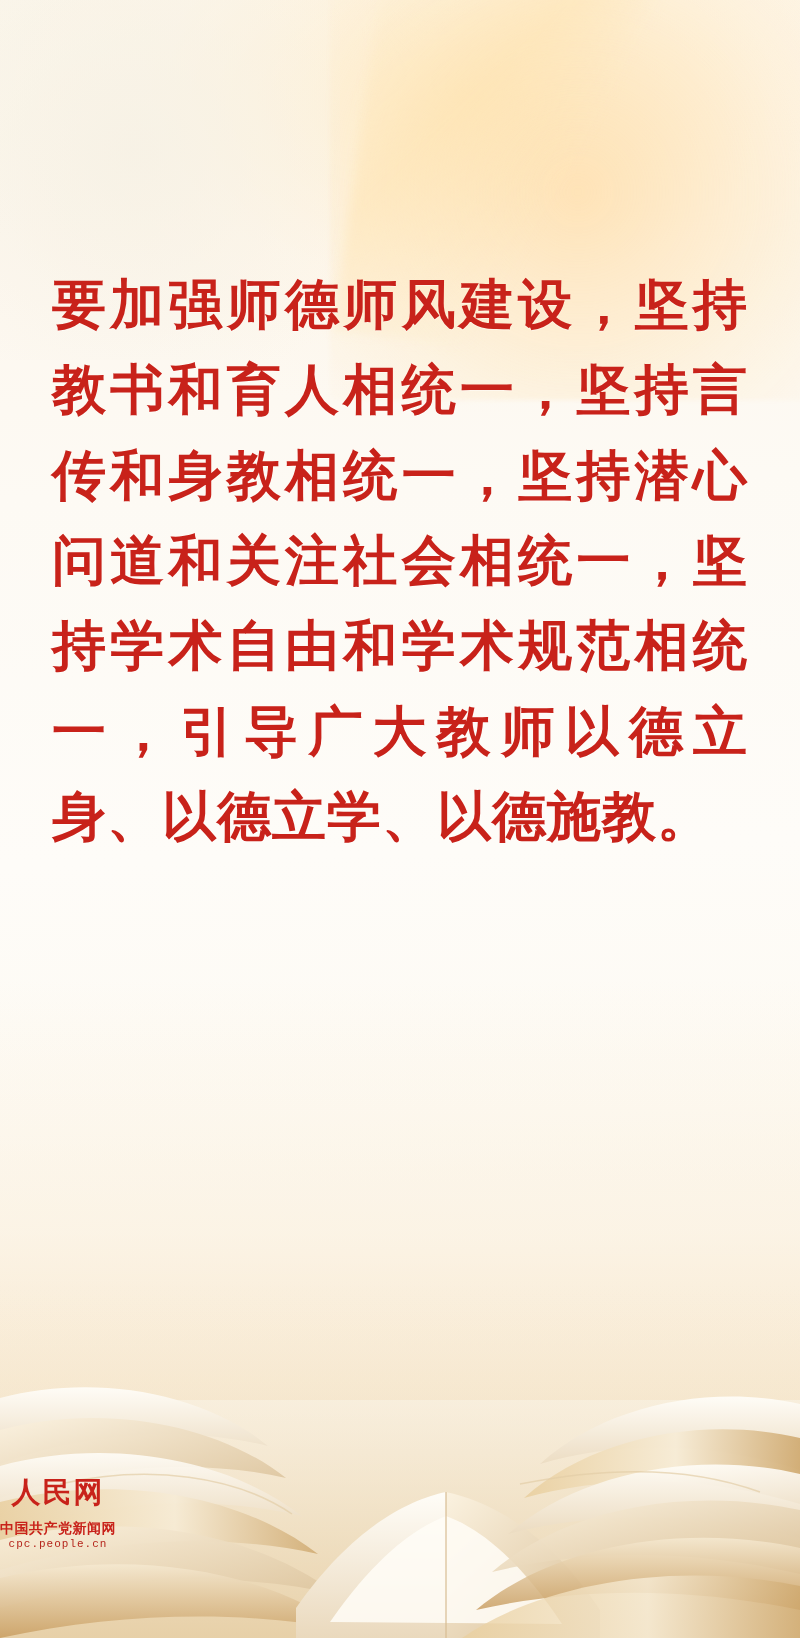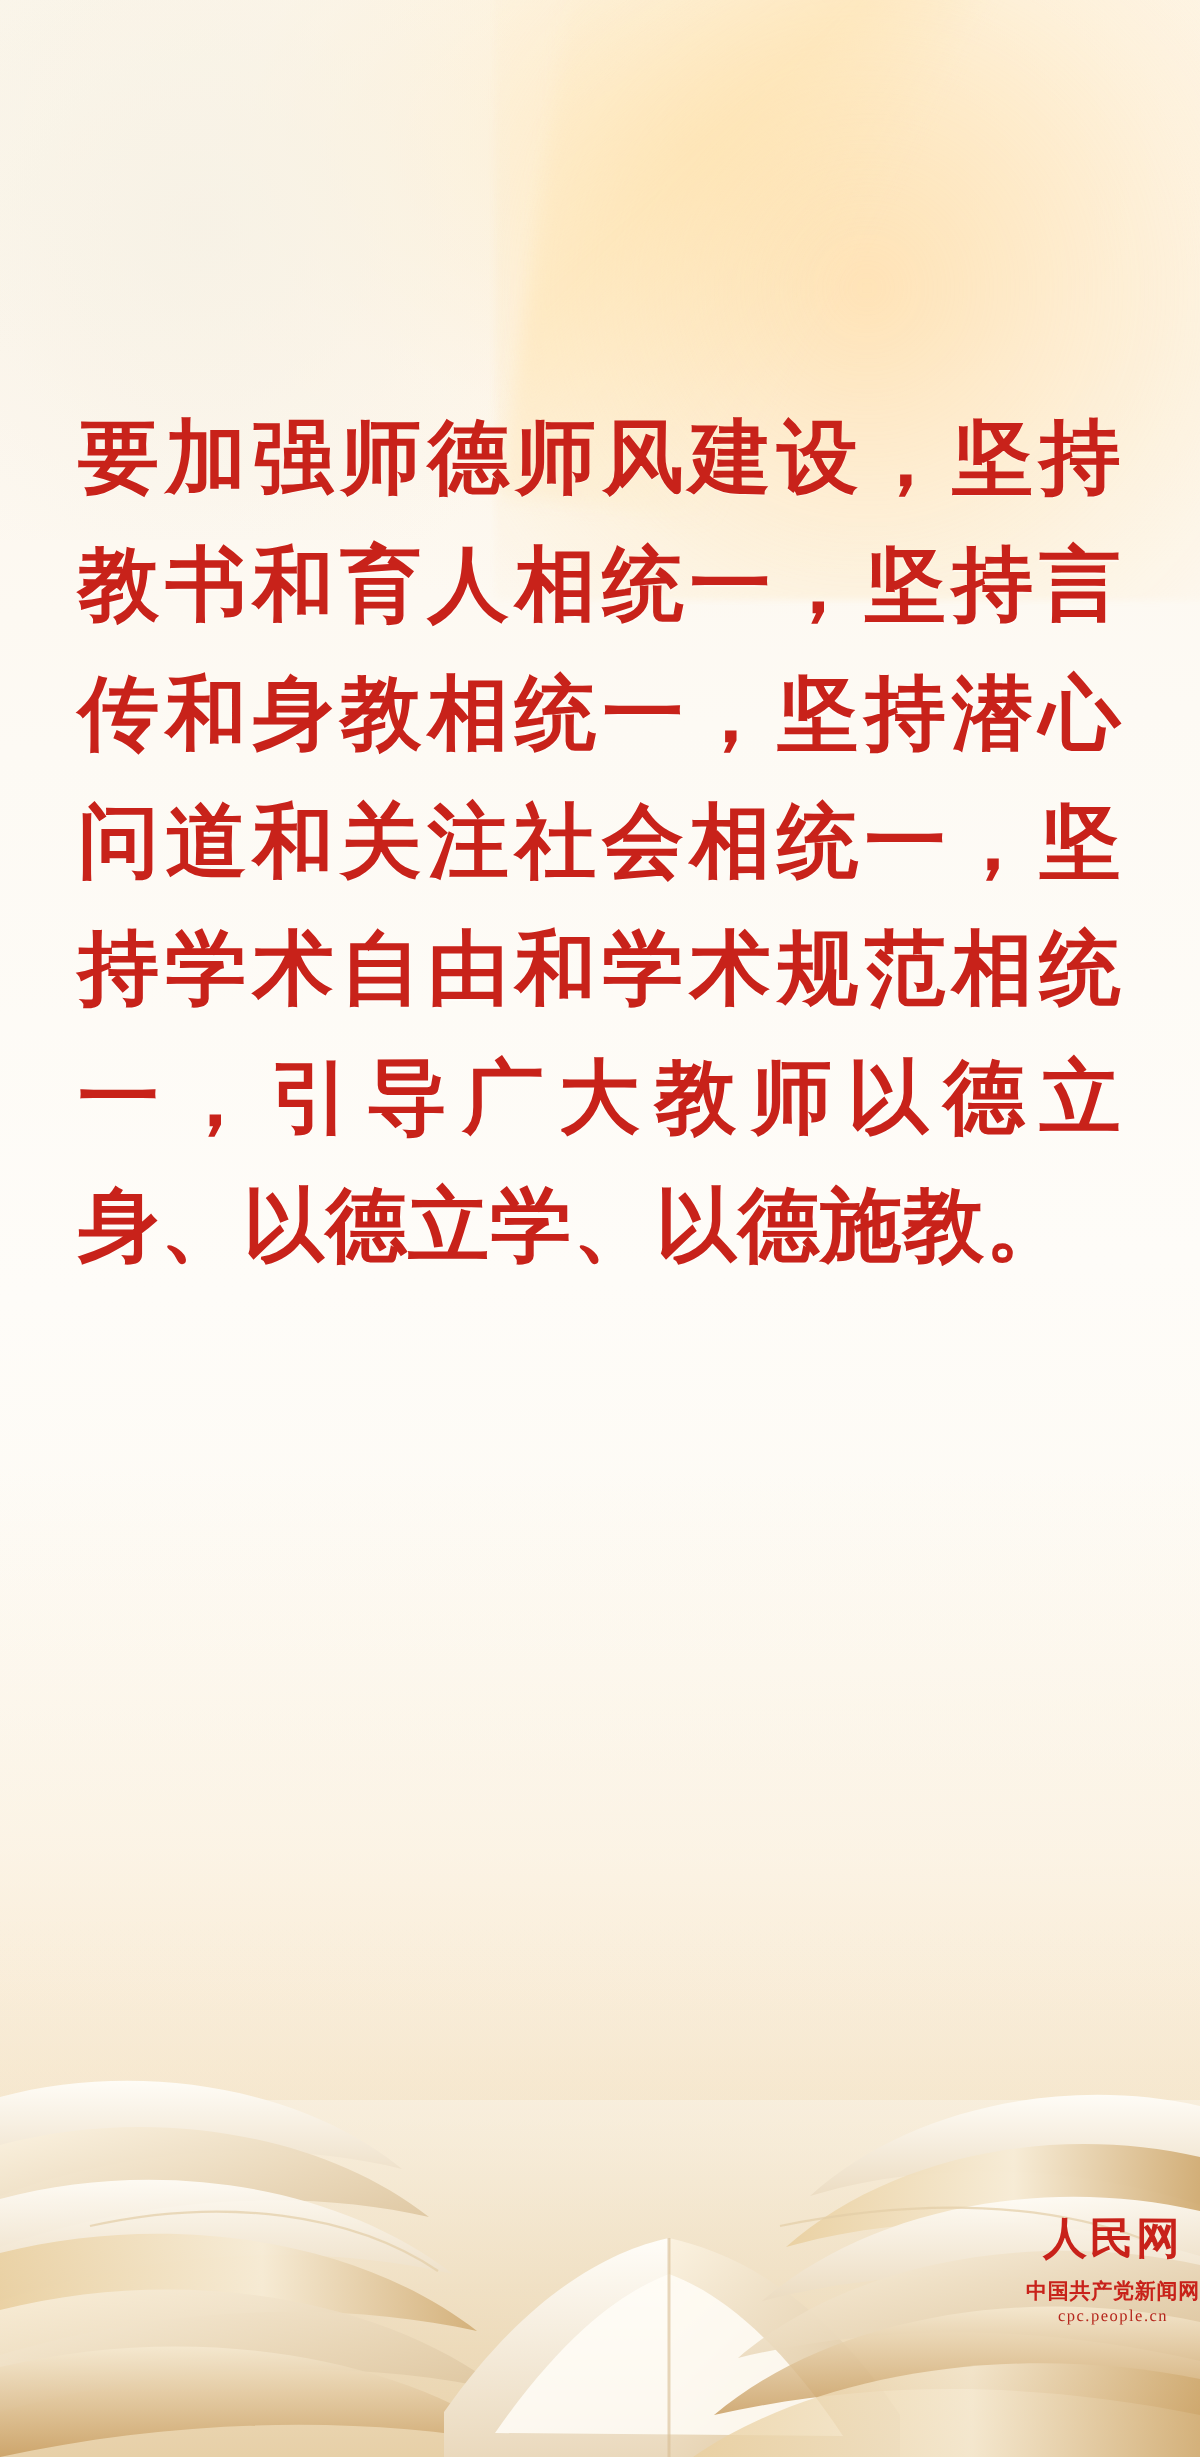--- a/index.html
+++ b/index.html
@@ -89,21 +89,21 @@
     overflow: hidden;
   }
   .books svg { display: block; width: 100%; height: 100%; }
 
   
   .footer-logos {
     position: absolute;
     left: 0; right: 0;
     bottom: 88px;
     display: flex;
-    justify-content: flex-end;
+    justify-content: flex-start;
     align-items: center;
     gap: 16px;
   }
   .logo-people {
     display: flex;
     flex-direction: column;
     align-items: center;
     line-height: 1;
   }
   .logo-people .lp-main {
@@ -115,21 +115,21 @@
   }
   .logo-people .lp-sub {
     font-family: "DejaVu Sans", "Liberation Sans", sans-serif;
     font-size: 14px;
     font-weight: 700;
     color: #c8221a;
     margin-top: 14px;
     letter-spacing: 0.5px;
   }
   .logo-people .lp-url {
-    font-family: Liberation Serif, serif;
+    font-family: Liberation Mono, monospace;
     font-size: 11px;
     color: #b5261c;
     margin-top: 4px;
     letter-spacing: 1px;
   }
   .logo-shixizhi {
     position: relative;
     display: flex;
     align-items: center;
     justify-content: center;

